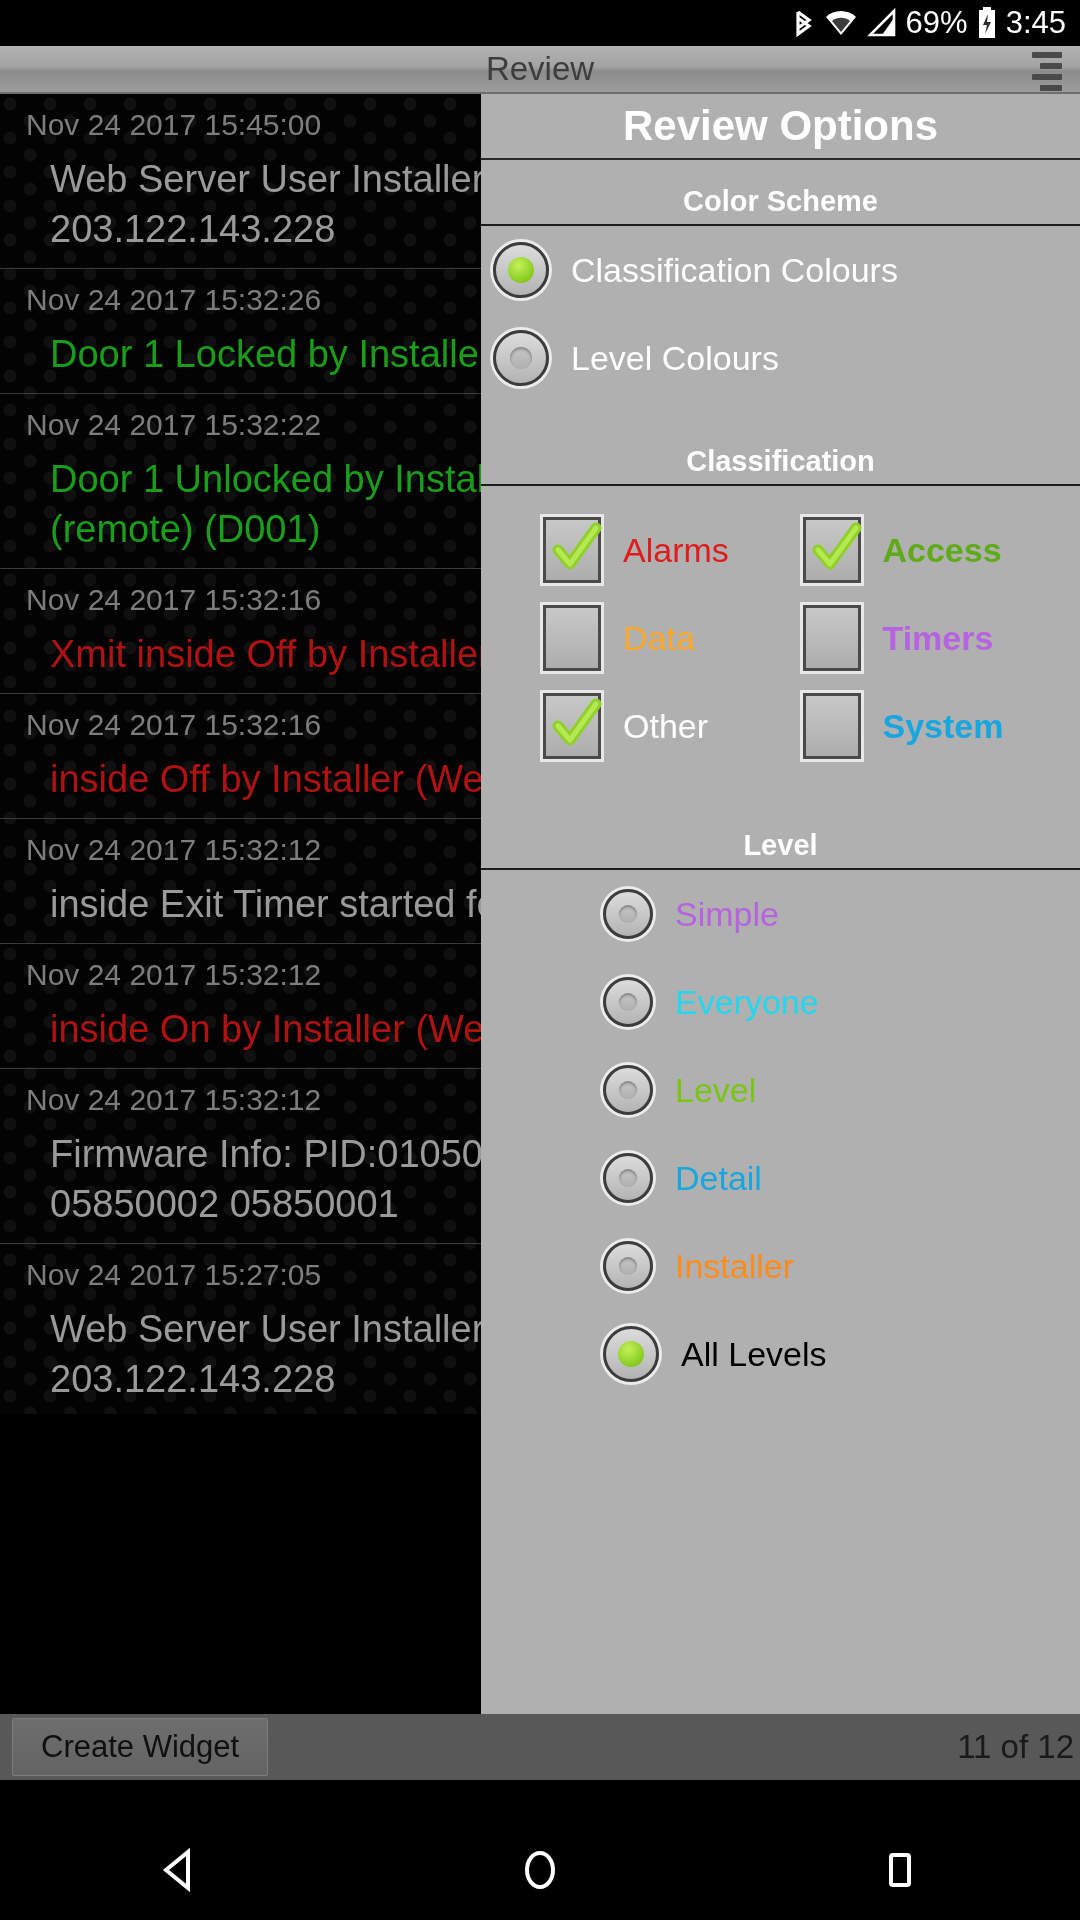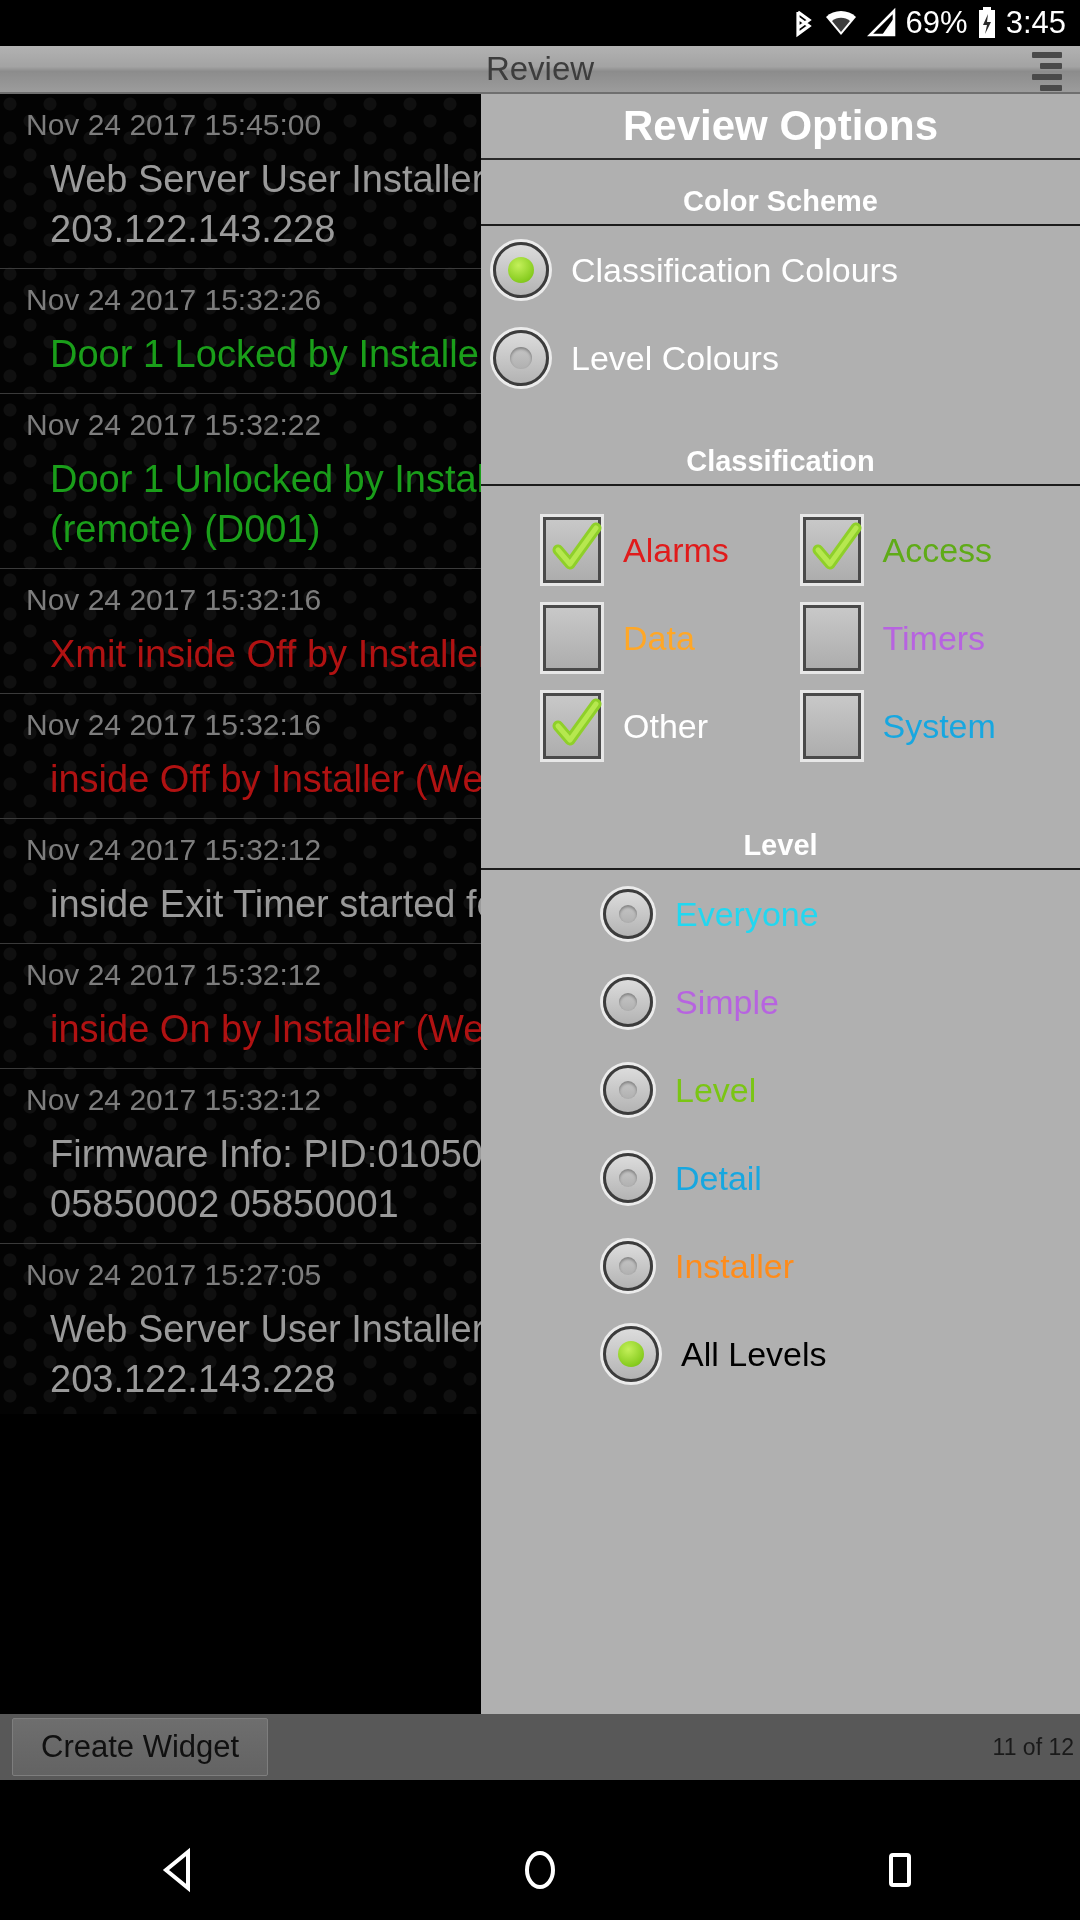--- a/index.html
+++ b/index.html
@@ -93,21 +93,21 @@
     height: 58px;
     padding: 0 28px;
     background: linear-gradient(to bottom, #6e6e6e 0%, #636363 100%);
     border: 1px solid #7e7e7e;
     border-radius: 2px;
     color: #101010; font-size: 31px;
     display: flex; align-items: center;
   }
   #page-indicator {
     margin-left: auto; margin-right: 0px;
-    color: #1a1a1a; font-size: 23px;
+    color: #1a1a1a; font-size: 33px;
     padding-right: 6px;
   }
 
   
   #navbar {
     position: absolute; left: 0; top: 1820px;
     width: 1080px; height: 100px;
     background: #000;
     display: flex; align-items: center; justify-content: space-around;
   }
@@ -168,21 +168,21 @@
   .radio.small { width: 50px; height: 50px; }
   .radio.small .dot { width: 18px; height: 18px; }
 
   
   #classification-grid {
     padding: 20px 0 16px 0;
   }
   .cb-row { display: flex; align-items: center; height: 88px; }
   .cb-cell { display: flex; align-items: center; width: 50%; }
   .cb-cell:first-child { padding-left: 62px; }
-  .cb-cell:nth-child(2) { padding-left: 22px; }
+  .cb-cell:nth-child(2) { padding-left: 22px; font-weight: bold; }
   .checkbox {
     width: 58px; height: 66px;
     background: linear-gradient(to bottom, #c8c8c8, #adadad);
     border: 3px solid #4a4a4a;
     box-shadow: 0 0 0 3px rgba(255,255,255,0.7);
     position: relative;
     flex: 0 0 auto;
   }
   .checkbox .tick {
     position: absolute; left: 4px; top: 2px;
@@ -349,27 +349,27 @@
           </div>
         </div>
       </div>
 
     <div class="section-header">Level</div>
     <div id="level-group">
         <div class="radio-row level">
           <span class="radio small">
             <span class="dot"></span>
           </span>
+          <span class="radio-label" style="color: rgb(183, 99, 224);">Simple</span>
+        </div>
+        <div class="radio-row level">
+          <span class="radio small">
+            <span class="dot"></span>
+          </span>
           <span class="radio-label" style="color: rgb(34, 215, 240);">Everyone</span>
-        </div>
-        <div class="radio-row level">
-          <span class="radio small">
-            <span class="dot"></span>
-          </span>
-          <span class="radio-label" style="color: rgb(183, 99, 224);">Simple</span>
         </div>
         <div class="radio-row level">
           <span class="radio small">
             <span class="dot"></span>
           </span>
           <span class="radio-label" style="color: rgb(122, 197, 20);">Level</span>
         </div>
         <div class="radio-row level">
           <span class="radio small">
             <span class="dot"></span>

